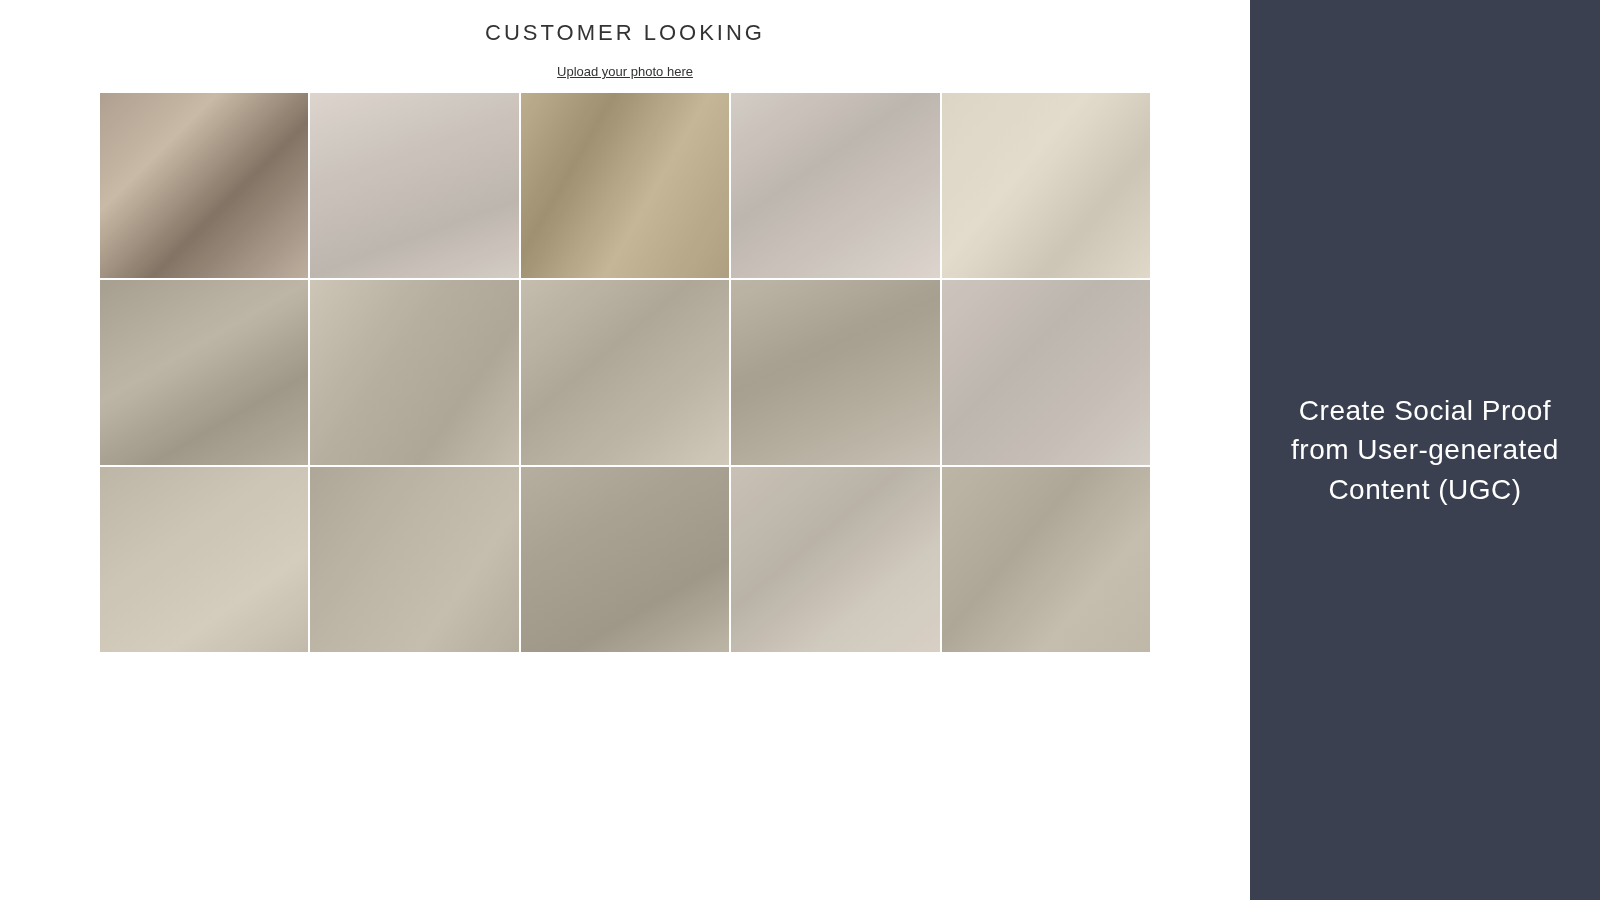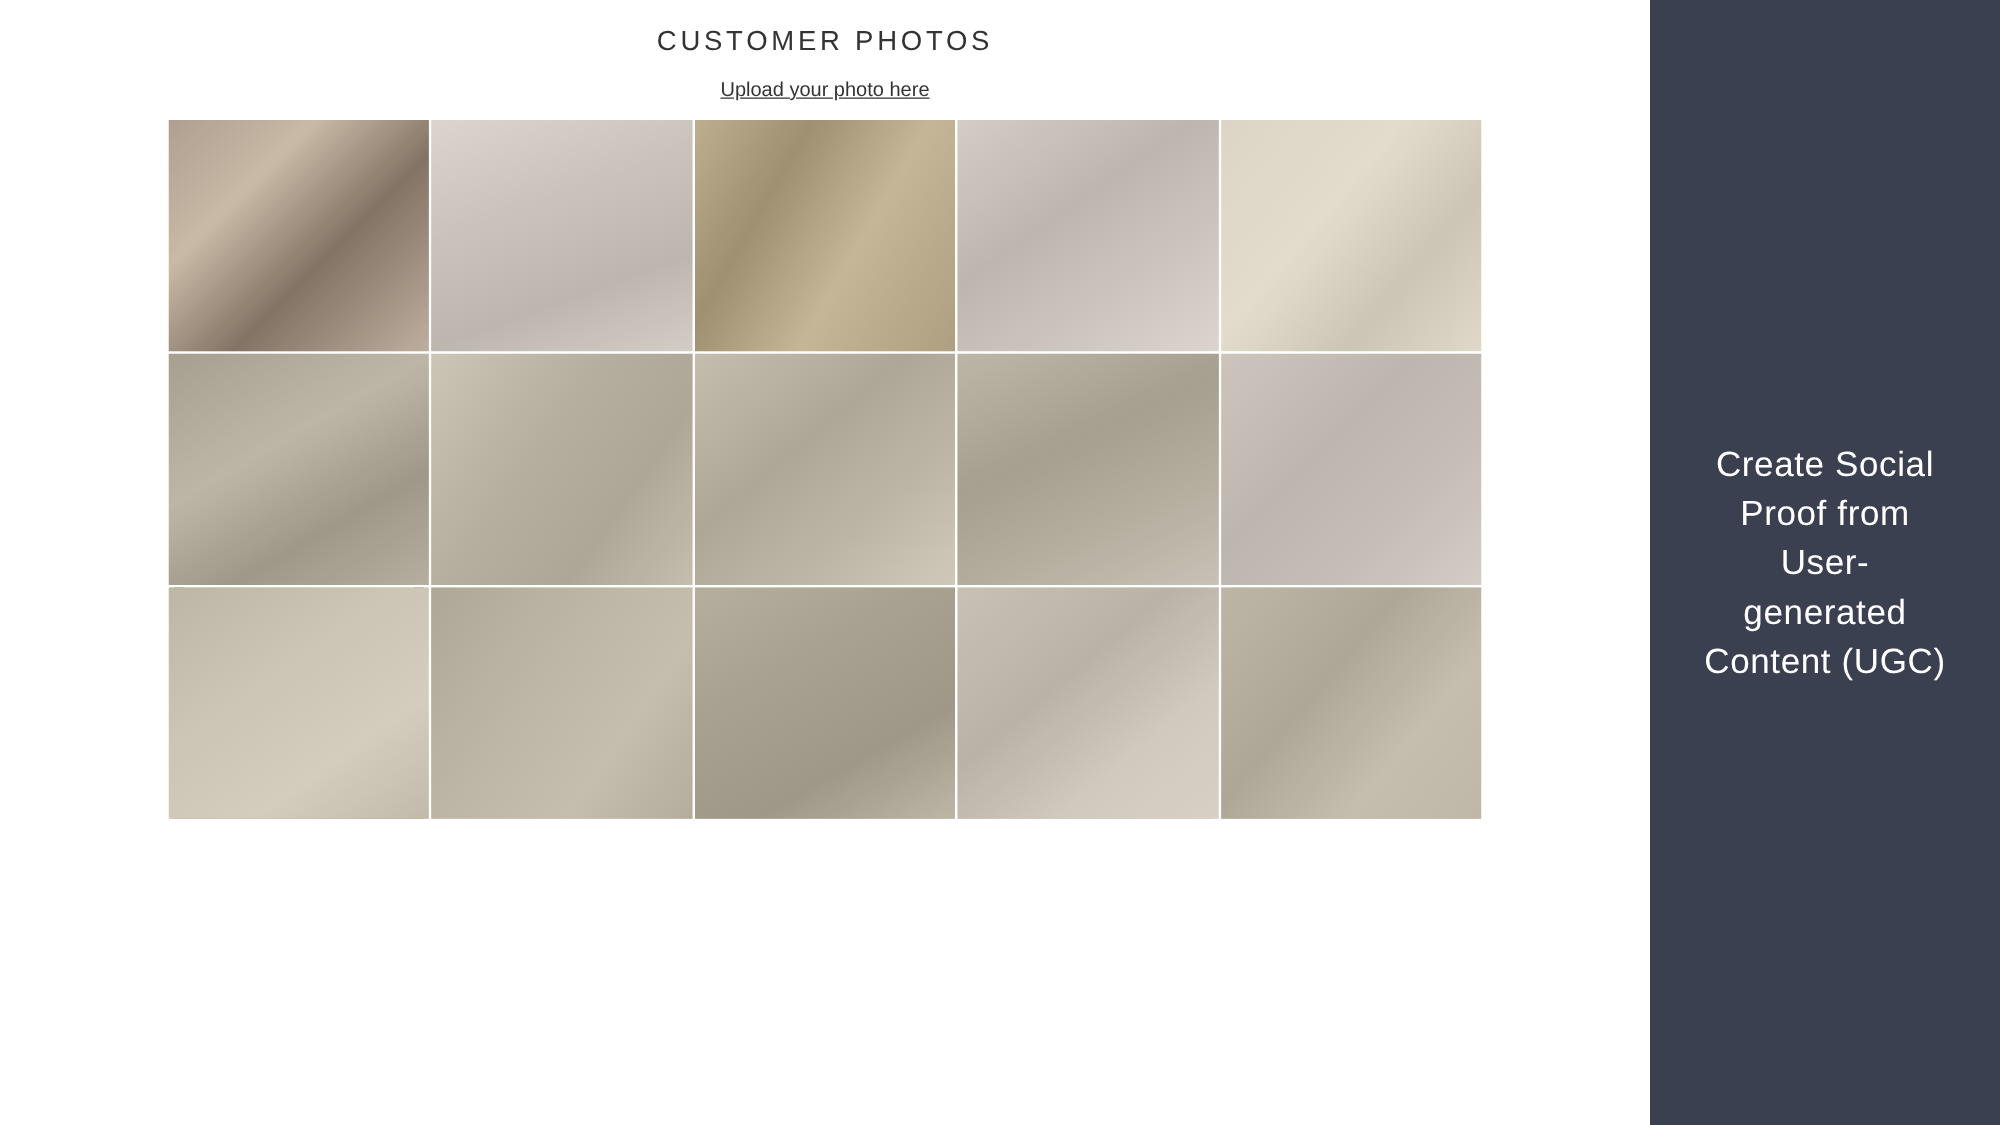--- a/index.html
+++ b/index.html
@@ -38,21 +38,21 @@
       font-size: 12px;
       color: #888888;
       text-align: center;
       letter-spacing: 1.5px;
       line-height: 1.6;
       max-width: 900px;
       margin-bottom: 18px;
     }
 
     .upload-link {
-      font-size: 16px;
+      font-size: 13px;
       color: #333333;
       text-decoration: underline;
       cursor: pointer;
       margin-bottom: 14px;
     }
 
     .photo-grid {
       display: grid;
       grid-template-columns: repeat(5, 1fr);
       grid-template-rows: repeat(3, 185px);
@@ -92,21 +92,21 @@
     }
 
     .photo-cell::after {
       content: '';
       position: absolute;
       inset: 0;
       background: rgba(0,0,0,0.05);
     }
 
     .sidebar-panel {
-      width: 280px;
+      width: 350px;
       background: #3a4050;
       display: flex;
       flex-direction: column;
       align-items: flex-start;
       justify-content: center;
       padding: 40px;
     }
 
     .sidebar-text {
       color: #ffffff;
@@ -120,21 +120,21 @@
     
     .room-svg {
       width: 100%;
       height: 100%;
     }
   </style>
 </head>
 <body>
 
 <div class="main-content">
-  <h1 class="page-title">CUSTOMER PHOTOS</h1>
+  <h1 class="page-title">CUSTOMER LOOKING</h1>
   <a class="upload-link" href="#">Upload your photo here</a>
 
   <div class="photo-grid">
 
     <div class="photo-cell photo-1">
       <svg class="room-svg" viewBox="0 0 200 185" xmlns="http://www.w3.org/2000/svg">
         <rect width="200" height="185" fill="#c4b4a4"></rect>
         <rect x="0" y="100" width="200" height="85" fill="#a89888"></rect>
         <rect x="0" y="0" width="80" height="130" fill="#b8a898" opacity="0.6"></rect>
         <rect x="10" y="20" width="60" height="90" fill="#c8c0b0" opacity="0.5"></rect>

